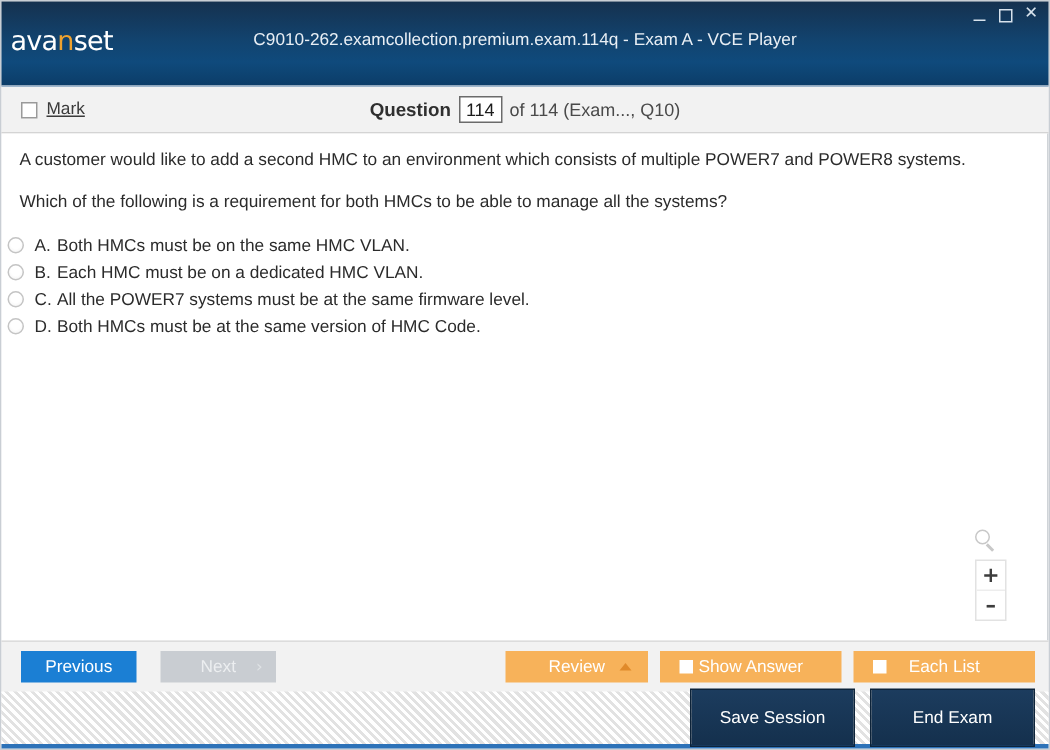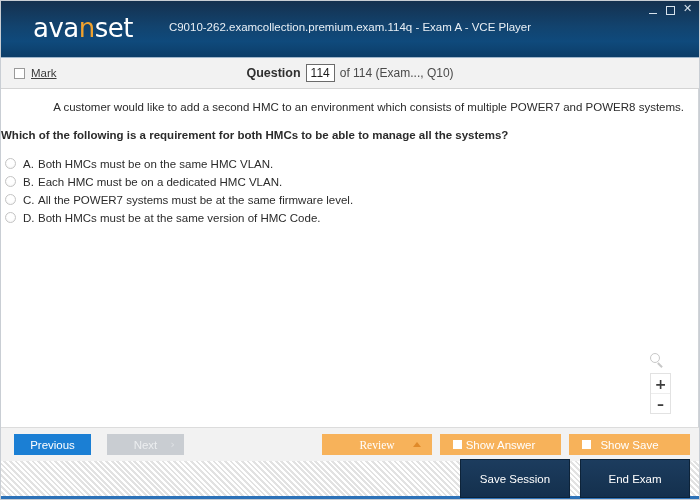--- a/index.html
+++ b/index.html
@@ -32,22 +32,22 @@
     position: relative;
     height: 57px;
     flex: 0 0 57px;
     background: linear-gradient(180deg, #15314f 0%, #12436e 45%, #0f4a7c 72%, #0c3d68 100%);
     border-bottom: 1px solid #9fb6cc;
     box-sizing: border-box;
     display: flex;
     align-items: center;
   }
   .logo {
-    margin-left: 32px;
-    font-size: 26px;
+    margin-left: 6px;
+    font-size: 18px;
     letter-spacing: -0.5px;
     font-family: "DejaVu Sans", sans-serif;
     color: #ffffff;
     user-select: none;
     line-height: 1;
     padding-bottom: 2px;
   }
   .logo .hl { color: #f0a22e; }
 
   .win-title {
@@ -160,22 +160,22 @@
     background: #ffffff;
     border-right: 1px solid #d0d4d8;
     overflow: hidden;
   }
   .stem {
     font-size: 11.5px;
     color: #2b2b2b;
     line-height: 1.35;
     margin: 0;
   }
-  .stem.first { padding: 11px 14px 0 12px; text-align: right; }
-  .stem.second { padding: 12px 14px 0 0; font-weight: bold; }
+  .stem.first { padding: 11px 14px 0 12px; }
+  .stem.second { padding: 12px 14px 0 12px; }
 
   .options {
     margin-top: 12px;
     padding-left: 4px;
   }
   .option {
     display: flex;
     align-items: flex-start;
     gap: 7px;
     height: 18px;
@@ -300,21 +300,21 @@
     height: 21px;
     background: #f9b css;
     background: #f7b25a;
     color: #ffffff;
     font-size: 11.5px;
     display: flex;
     align-items: center;
     justify-content: center;
     position: relative;
   }
-  .btn-review { width: 110px; font-family: Liberation Serif, serif; }
+  .btn-review { width: 95px; }
   .btn-review .tri {
     position: absolute;
     right: 11px;
     width: 0; height: 0;
     border-left: 4px solid transparent;
     border-right: 4px solid transparent;
     border-bottom: 5px solid #e08a2a;
   }
   .btn-show { width: 121px; }
   .btn-show .sq {
@@ -429,21 +429,21 @@
       <div class="btn-orange btn-review">
         <span>Review</span>
         <span class="tri"></span>
       </div>
       <div class="btn-orange btn-show">
         <span class="sq"></span>
         <span>Show Answer</span>
       </div>
       <div class="btn-orange btn-show">
         <span class="sq"></span>
-        <span>Show Save</span>
+        <span>Each List</span>
       </div>
     </div>
   </div>
 
   <div class="statusbar">
     <div class="btn-dark btn-save">Save Session</div>
     <div class="btn-dark btn-end">End Exam</div>
   </div>
 
 </div>

